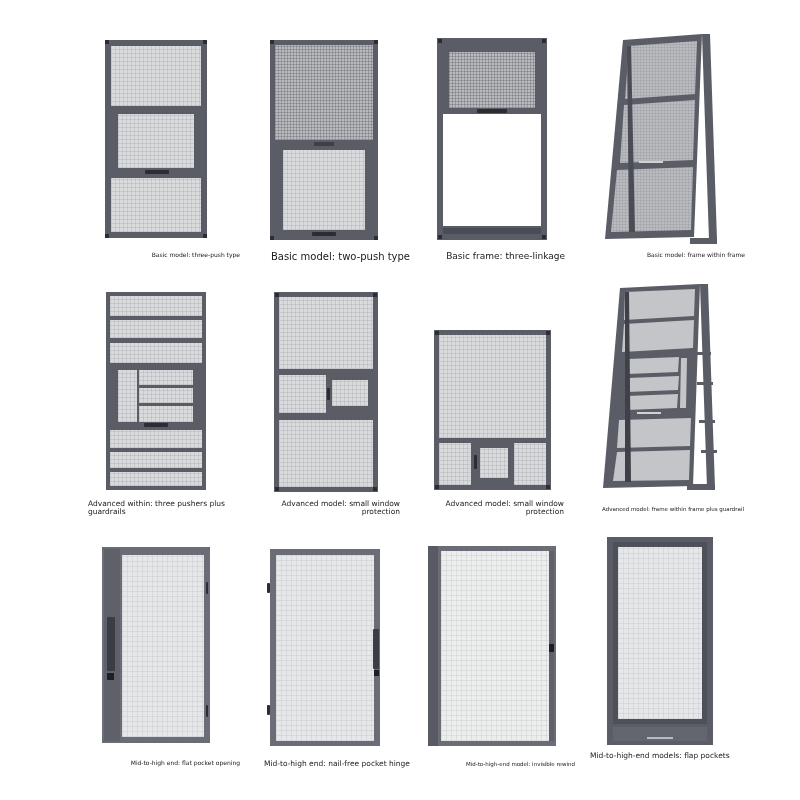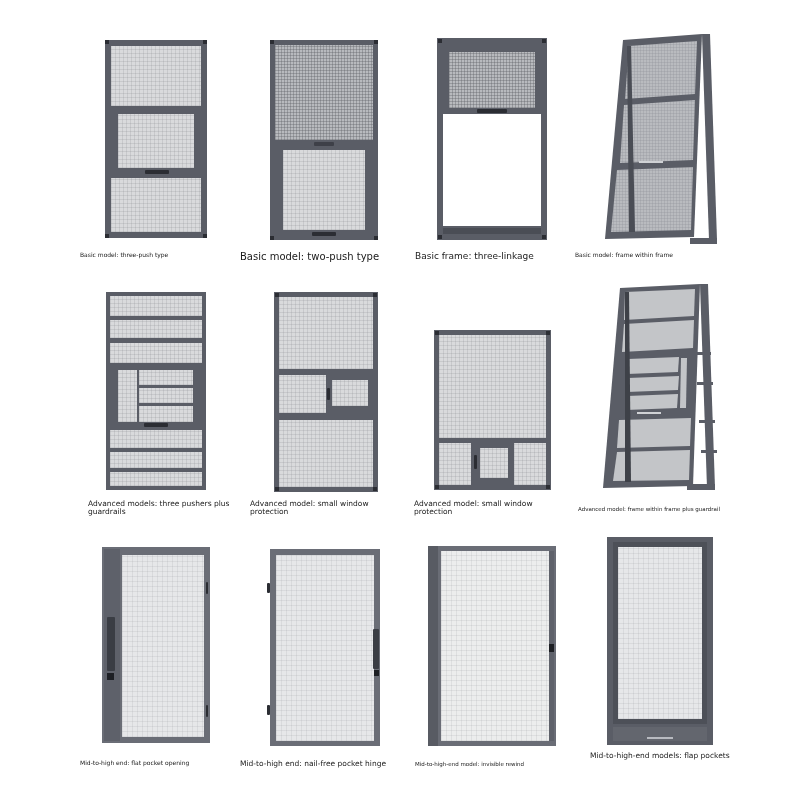--- a/index.html
+++ b/index.html
@@ -19,21 +19,21 @@
       repeating-linear-gradient(90deg, rgba(90,92,98,0.35) 0 1px, transparent 1px 3px);
   }
   .mesh-light {
     background-color:#e6e7e9;
     background-image:
       repeating-linear-gradient(0deg, rgba(140,142,148,0.15) 0 1px, transparent 1px 5px),
       repeating-linear-gradient(90deg, rgba(140,142,148,0.15) 0 1px, transparent 1px 5px);
   }
   .handle { background:#2b2d33; border-radius:1px; }
   .corner { background:#2b2d33; width:4px; height:4px; }
-  .cap { text-align:left; color:#1a1a1a; line-height:1.1; white-space:nowrap; }
+  .cap { text-align:right; color:#1a1a1a; line-height:1.1; white-space:nowrap; }
   .cap-xs { font-size:6px; }
   .cap-s { font-size:7.5px; }
   .cap-m { font-size:9px; }
   .cap-l { font-size:10px; }
   .cap-wrap { white-space:normal; }
 </style>
 </head>
 <body>
 
 <div class="abs" style="left:105px;top:40px;width:102px;height:198px;">
@@ -102,21 +102,21 @@
   <div class="abs mesh" style="left:4px;top:51px;width:92px;height:20px;"></div>
   <div class="abs mesh" style="left:12px;top:78px;width:19px;height:52px;"></div>
   <div class="abs mesh" style="left:33px;top:78px;width:54px;height:15px;"></div>
   <div class="abs mesh" style="left:33px;top:96px;width:54px;height:15px;"></div>
   <div class="abs mesh" style="left:33px;top:114px;width:54px;height:16px;"></div>
   <div class="abs handle" style="left:38px;top:131px;width:24px;height:4px;"></div>
   <div class="abs mesh" style="left:4px;top:138px;width:92px;height:18px;"></div>
   <div class="abs mesh" style="left:4px;top:160px;width:92px;height:16px;"></div>
   <div class="abs mesh" style="left:4px;top:180px;width:92px;height:14px;"></div>
 </div>
-<div class="abs cap cap-s cap-wrap" style="left:88px;top:500px;width:150px;text-align:left;">Advanced models: three pushers plus guardrails</div>
+<div class="abs cap cap-s cap-wrap" style="left:88px;top:500px;width:150px;text-align:left;">Advanced within: three pushers plus guardrails</div>
 
 <div class="abs" style="left:274px;top:292px;width:104px;height:200px;">
   <div class="abs frame" style="left:0;top:0;width:104px;height:200px;"></div>
   <div class="abs mesh" style="left:5px;top:5px;width:94px;height:72px;"></div>
   <div class="abs mesh" style="left:5px;top:83px;width:47px;height:38px;"></div>
   <div class="abs handle" style="left:53px;top:96px;width:3px;height:12px;"></div>
   <div class="abs mesh" style="left:58px;top:88px;width:36px;height:26px;"></div>
   <div class="abs mesh" style="left:5px;top:128px;width:94px;height:67px;"></div>
   <div class="abs corner" style="left:1px;top:1px;"></div>
   <div class="abs corner" style="right:1px;top:1px;"></div>

